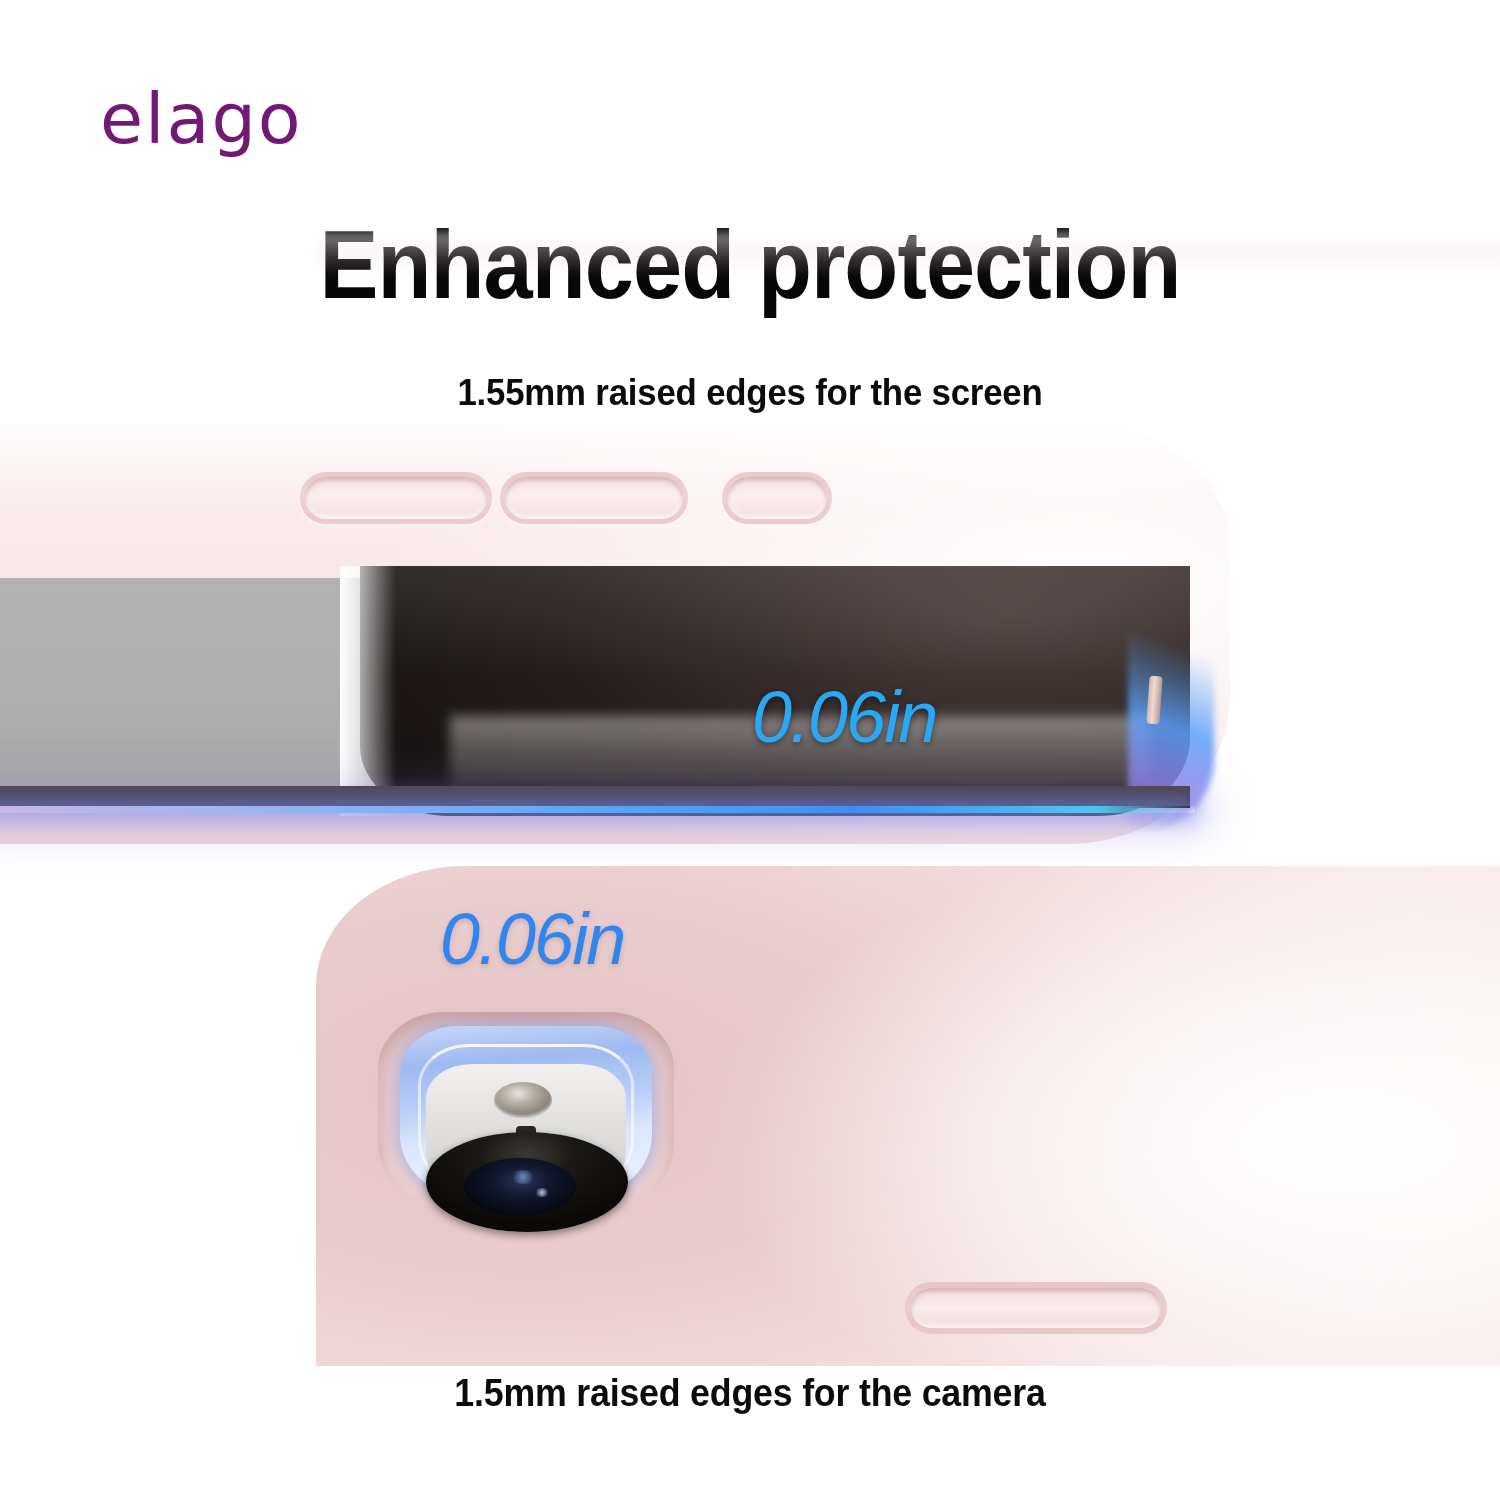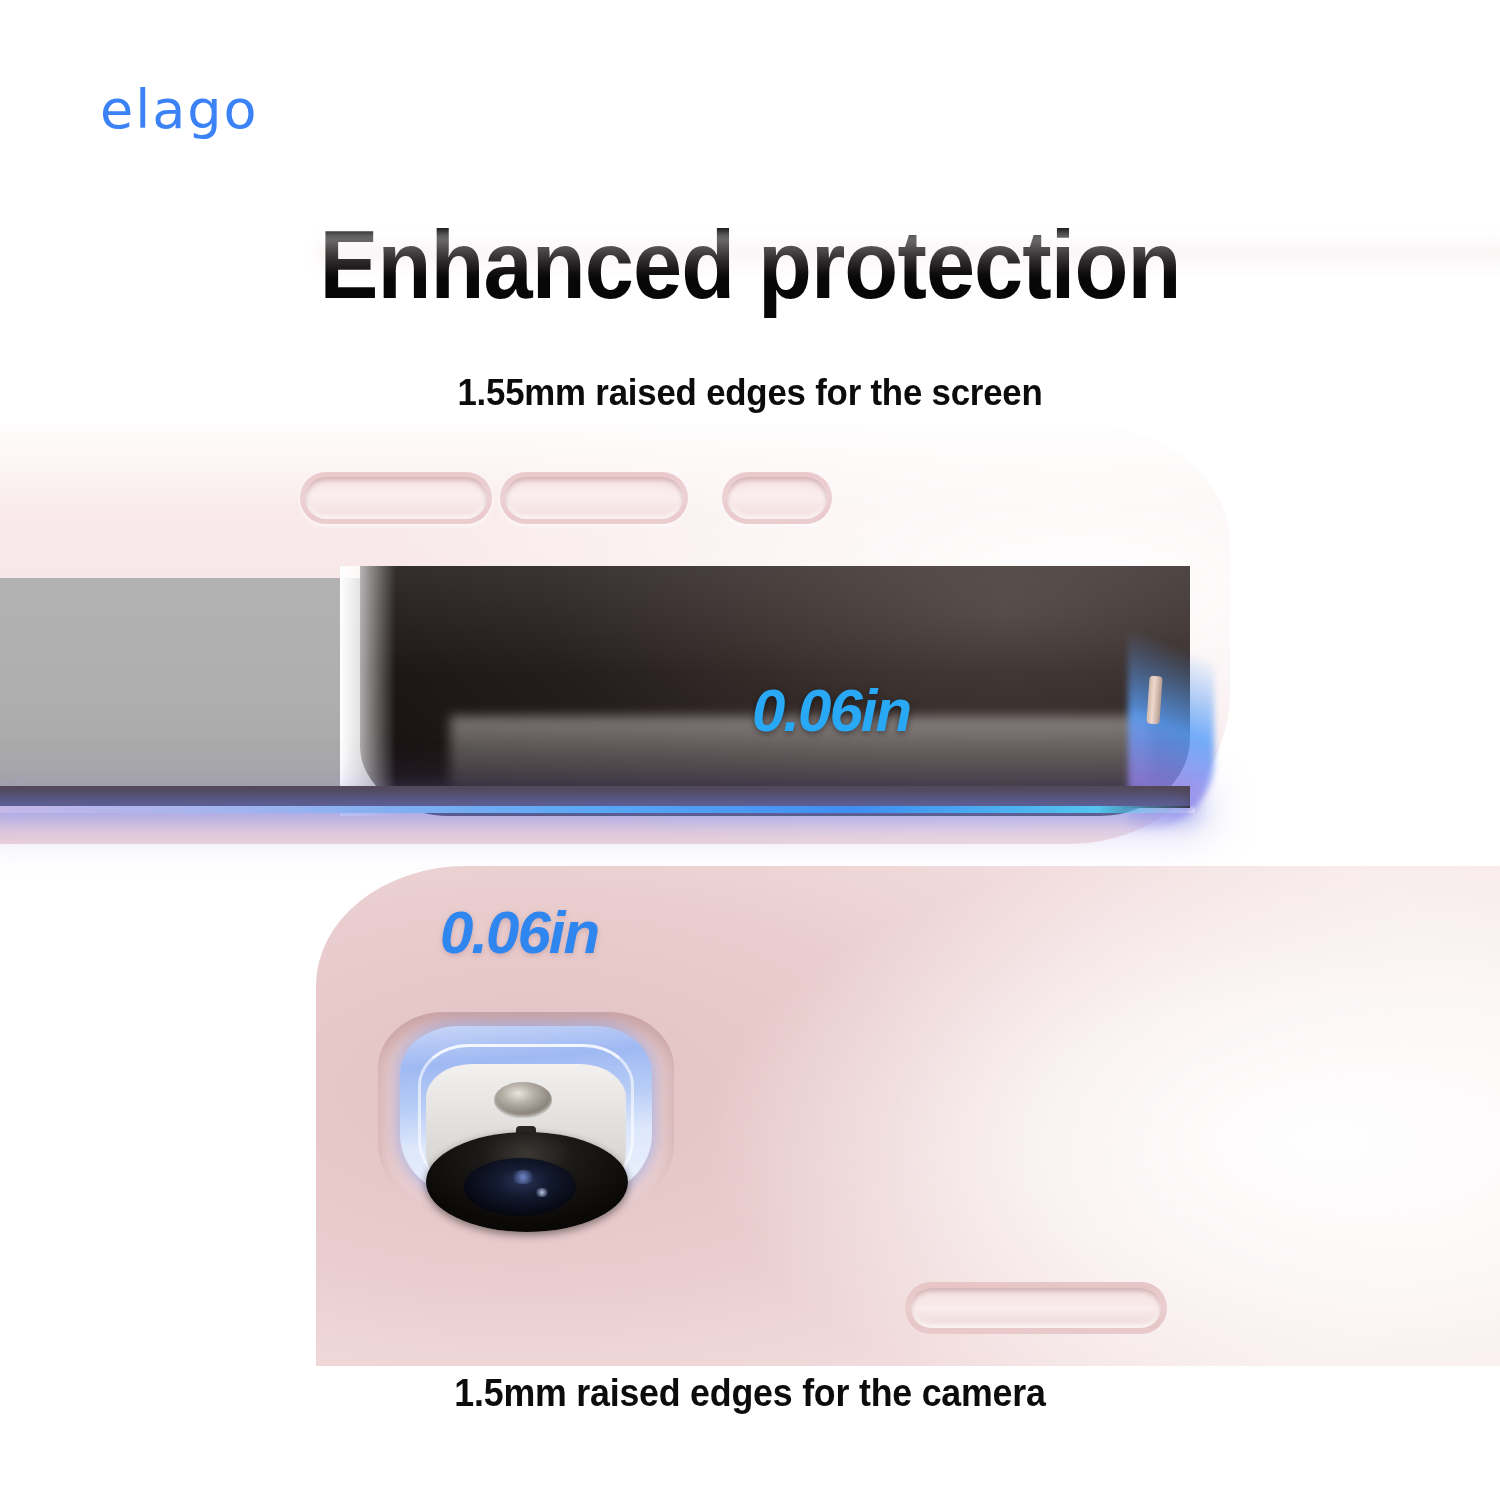--- a/index.html
+++ b/index.html
@@ -7,22 +7,22 @@
   body{
     width:1500px; height:1500px;
     font-family:"Liberation Sans", sans-serif;
     position:relative; overflow:hidden;
     background:#ffffff;
   }
 
   
   .brand{
     position:absolute; left:100px; top:78px;
-    font-size:54px; letter-spacing:2px;
-    color:#3b82f6; font-weight:400;
+    font-size:70px; letter-spacing:2px;
+    color:#701a75; font-weight:400;
     font-family:"DejaVu Sans", sans-serif;
   }
 
   
   .headline{
     position:absolute; left:0; top:210px; width:1500px;
     text-align:center;
     font-size:96px; font-weight:bold; color:#070707;
     letter-spacing:-1px;
     transform:scaleX(.92); transform-origin:center;
@@ -225,23 +225,23 @@
   }
   .cam-glint2{
     position:absolute; left:156px; top:176px; width:16px; height:9px;
     border-radius:50%;
     background:radial-gradient(circle,#b9c6e8 0%, rgba(120,140,200,0) 70%);
   }
 
   
   .measure{
     position:absolute;
-    font-weight:bold; font-style:italic;
+    font-weight:normal; font-style:italic;
     color:#1c9bf0;
-    font-size:60px;
+    font-size:72px;
     letter-spacing:-2px;
     font-family:"Liberation Sans", sans-serif;
     white-space:nowrap;
   }
   #measure-screen{ left:752px; top:676px; color:#28a8f5;
     text-shadow:0 2px 6px rgba(0,0,0,.45); }
   #measure-camera{ left:440px; top:898px; color:#2f86ef;
     text-shadow:0 2px 5px rgba(180,140,145,.5); }
 </style>
 </head>

